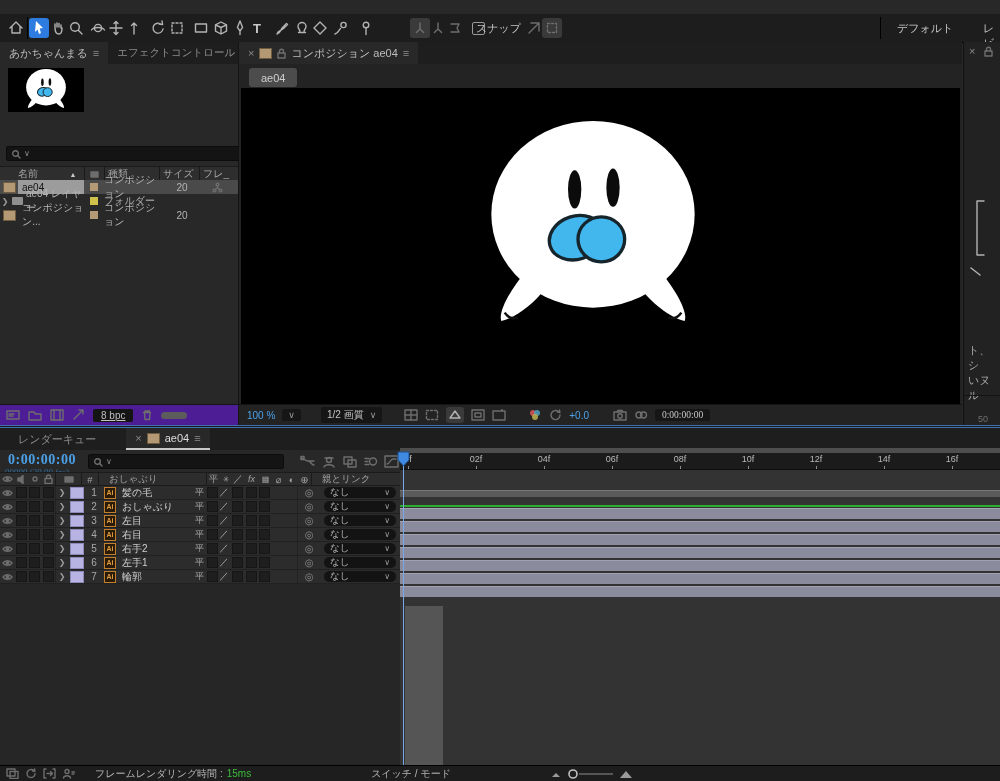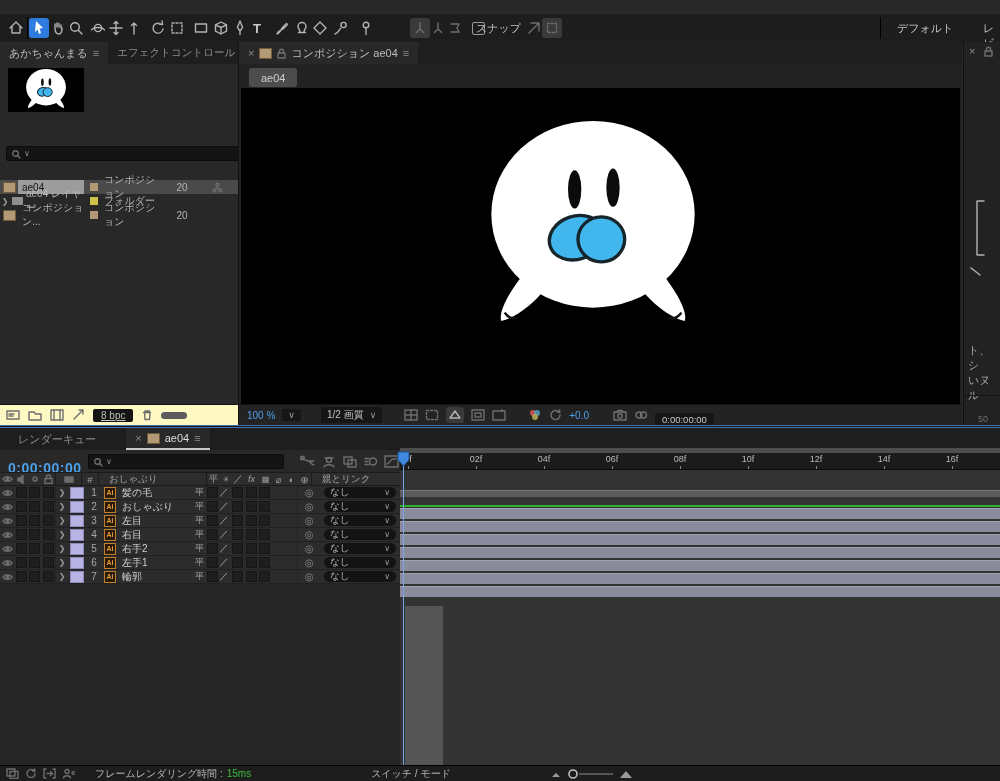--- a/index.html
+++ b/index.html
@@ -1,20 +1,20 @@
 <!DOCTYPE html>
 <html><head>
 <meta charset="utf-8">
 <style>
   html,body{margin:0;padding:0;background:#111;}
   #app{position:relative;width:1000px;height:781px;background:#282828;
        font-family:"Liberation Sans",sans-serif;font-size:11px;color:#c3c3c3;
        overflow:hidden;-webkit-font-smoothing:antialiased;}
   .abs{position:absolute;}
-  .mono{font-family:Liberation Sans, sans-serif;margin-top:8px;}
+  .mono{font-family:Liberation Serif, serif;}
   svg.ic{display:block;}
   svg.ic *{stroke:#b3b3b3;fill:none;stroke-width:1.4;stroke-linecap:round;stroke-linejoin:round;}
   svg.ic .f{fill:#b3b3b3;stroke:none;}
   svg.ic.dim *{stroke:#6e6e6e;} svg.ic.dim .f{fill:#6e6e6e;}
 
   
   .titlebar{left:0;top:0;width:1000px;height:14px;background:#d2d2d2;}
   .tl{width:8px;height:8px;border-radius:50%;background:#8f8f8f;top:3px;}
   .titletext{width:100%;text-align:center;top:1px;font-size:10px;color:#3b3b3b;}
 
@@ -38,21 +38,21 @@
   
   .leftpanel{left:0;top:42px;width:238px;height:383px;background:#282828;border-right:1px solid #151515;}
   .thumb{left:8px;top:26px;width:76px;height:44px;background:#000;overflow:hidden;}
   .pinfo{left:92px;top:24px;line-height:12px;font-size:10px;color:#a9a9a9;}
   .pname{color:#c9c9c9;}
   .phead{left:0;top:124px;width:238px;height:14px;background:#2e2e2e;border-top:1px solid #1a1a1a;border-bottom:1px solid #1a1a1a;display:flex;align-items:center;font-size:10px;color:#a5a5a5;}
   .prow{height:14px;display:flex;align-items:center;font-size:10px;color:#b5b5b5;}
   .compchip{width:11px;height:9px;background:#b39a75;border:1px solid #6e5c41;display:inline-block;}
   .folderchip{width:11px;height:8px;background:#8f8f8f;border-radius:1px;display:inline-block;}
   .sw{width:8px;height:8px;display:inline-block;}
-  .pbottom{left:0;top:362px;width:238px;height:21px;background:#fef9c3;border-top:1px solid #141414;display:flex;align-items:center;gap:8px;padding:0 6px;box-sizing:border-box;text-decoration:underline;}
+  .pbottom{left:0;top:362px;width:238px;height:21px;background:#4c1d95;border-top:1px solid #141414;display:flex;align-items:center;gap:8px;padding:0 6px;box-sizing:border-box;text-decoration:underline;}
   .bpc{background:#141414;border-radius:2px;padding:1px 8px;font-size:10px;color:#bdbdbd;}
   .pill{width:26px;height:7px;border-radius:4px;background:#5c5c5c;}
 
   
   .comppanel{left:239px;top:42px;width:723px;height:383px;background:#232323;}
   .comptab{left:10px;top:26px;height:19px;background:#4c4c4c;border-radius:3px;color:#cfcfcf;display:flex;align-items:center;padding:0 12px;font-size:11px;}
   .viewer{left:2px;top:46px;width:719px;height:316px;background:#000;overflow:hidden;}
   .cbottom{left:0;top:362px;width:723px;height:21px;background:#232323;border-top:1px solid #141414;display:flex;align-items:center;gap:7px;padding:0 8px;box-sizing:border-box;font-size:10px;}
   .dd{background:#161616;border-radius:2px;display:flex;align-items:center;gap:6px;padding:1px 6px;color:#c2c2c2;}
   .chev{color:#9a9a9a;font-size:9px;}
@@ -263,20 +263,32 @@
     </div>
 
     <div class="abs searchbox" style="left:6px;top:104px;width:224px;height:13px">
       <svg class="ic dim" width="10" height="10">
           <circle cx="4.5" cy="4.5" r="2.8"></circle>
           <path d="M6.6 6.6 9 9"></path>
         </svg>
       <span style="font-size:8px">∨</span>
     </div>
 
+    <div class="abs phead">
+      <span class="cell" style="width:62px;justify-content:flex-start;padding-left:18px">名前</span>
+      <span class="cell" style="width:22px;color:#c9c9c9;font-size:7px">▲</span>
+      <span class="cell" style="width:20px;border-left:1px solid #1a1a1a">
+          <svg class="ic dim" width="9" height="9">
+            <path class="f" d="M1 2h7v5H1z"></path>
+          </svg>
+        </span>
+      <span class="cell" style="width:55px;justify-content:flex-start;border-left:1px solid #1a1a1a;padding-left:3px">種類</span>
+      <span class="cell" style="width:40px;justify-content:flex-start;border-left:1px solid #1a1a1a;padding-left:3px">サイズ</span>
+      <span class="cell" style="width:34px;justify-content:flex-start;border-left:1px solid #1a1a1a;padding-left:3px">フレ_</span>
+    </div>
 
     <div class="abs" style="left:0;top:138px;width:238px">
       <div class="prow" style="background:#4a4a4a">
         <span class="cell" style="width:18px">
             <span class="compchip"></span>
           </span>
         <span class="cell" style="width:66px;background:#9c9c9c;color:#141414;justify-content:flex-start;padding-left:4px">ae04</span>
         <span class="cell" style="width:20px">
             <span class="sw" style="background:#b39a75"></span>
           </span>

